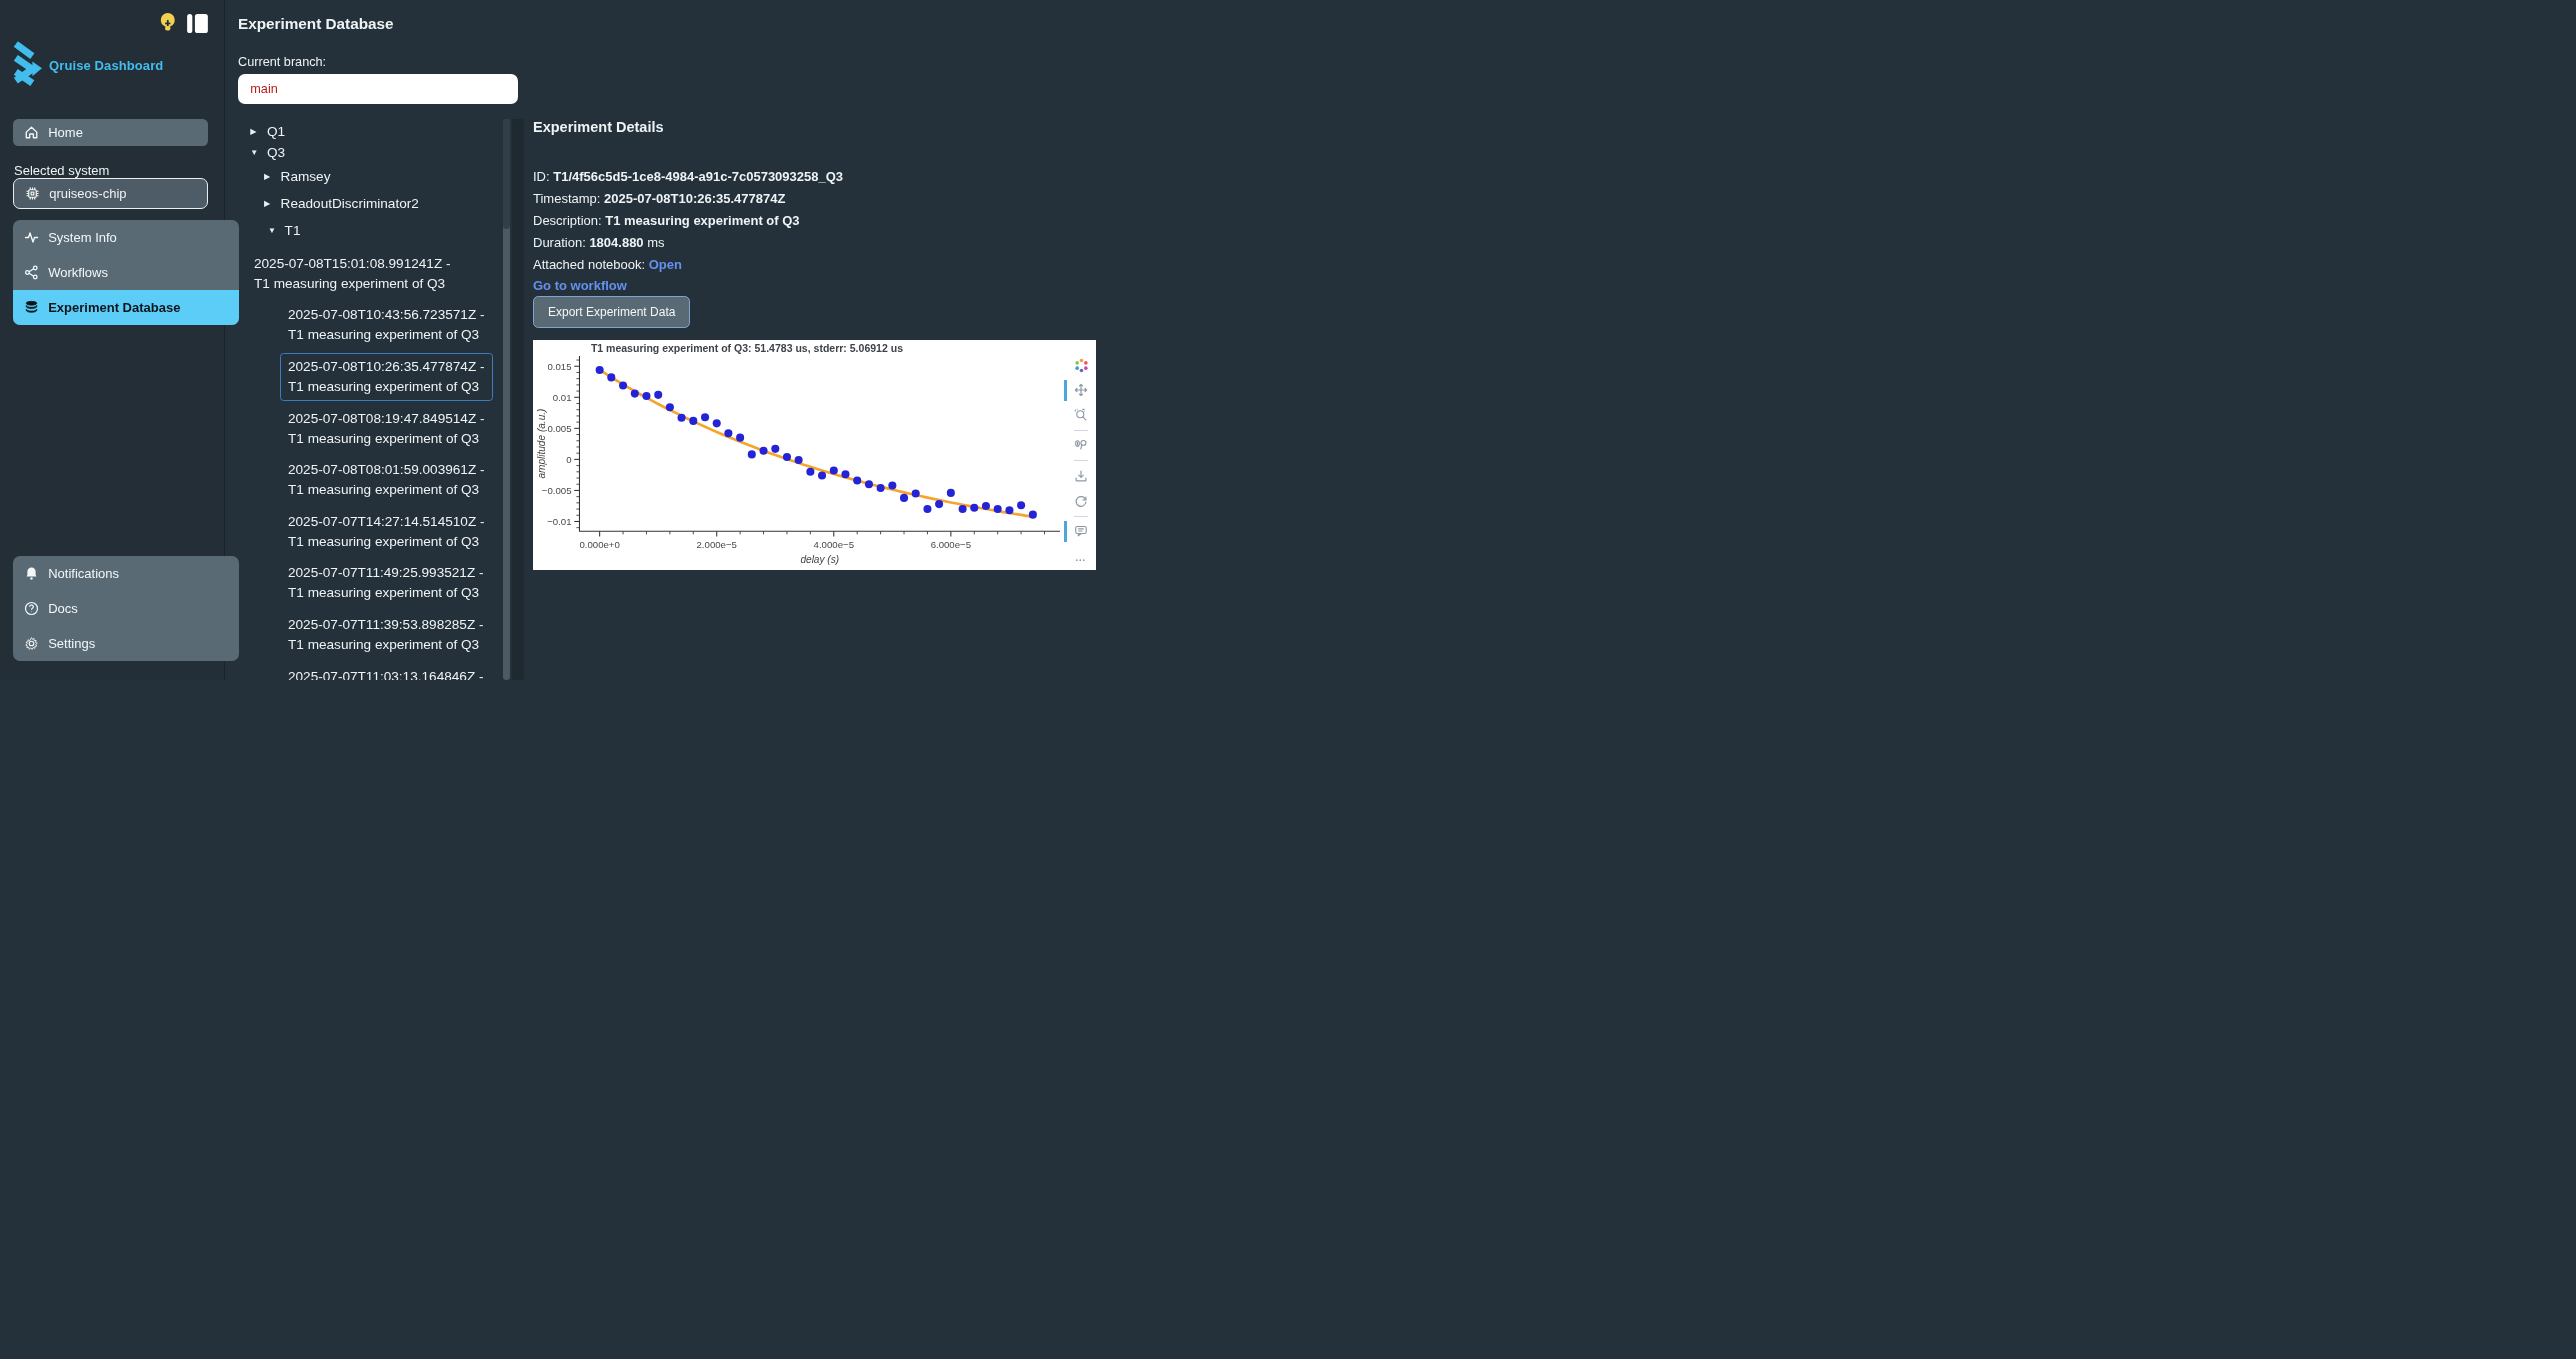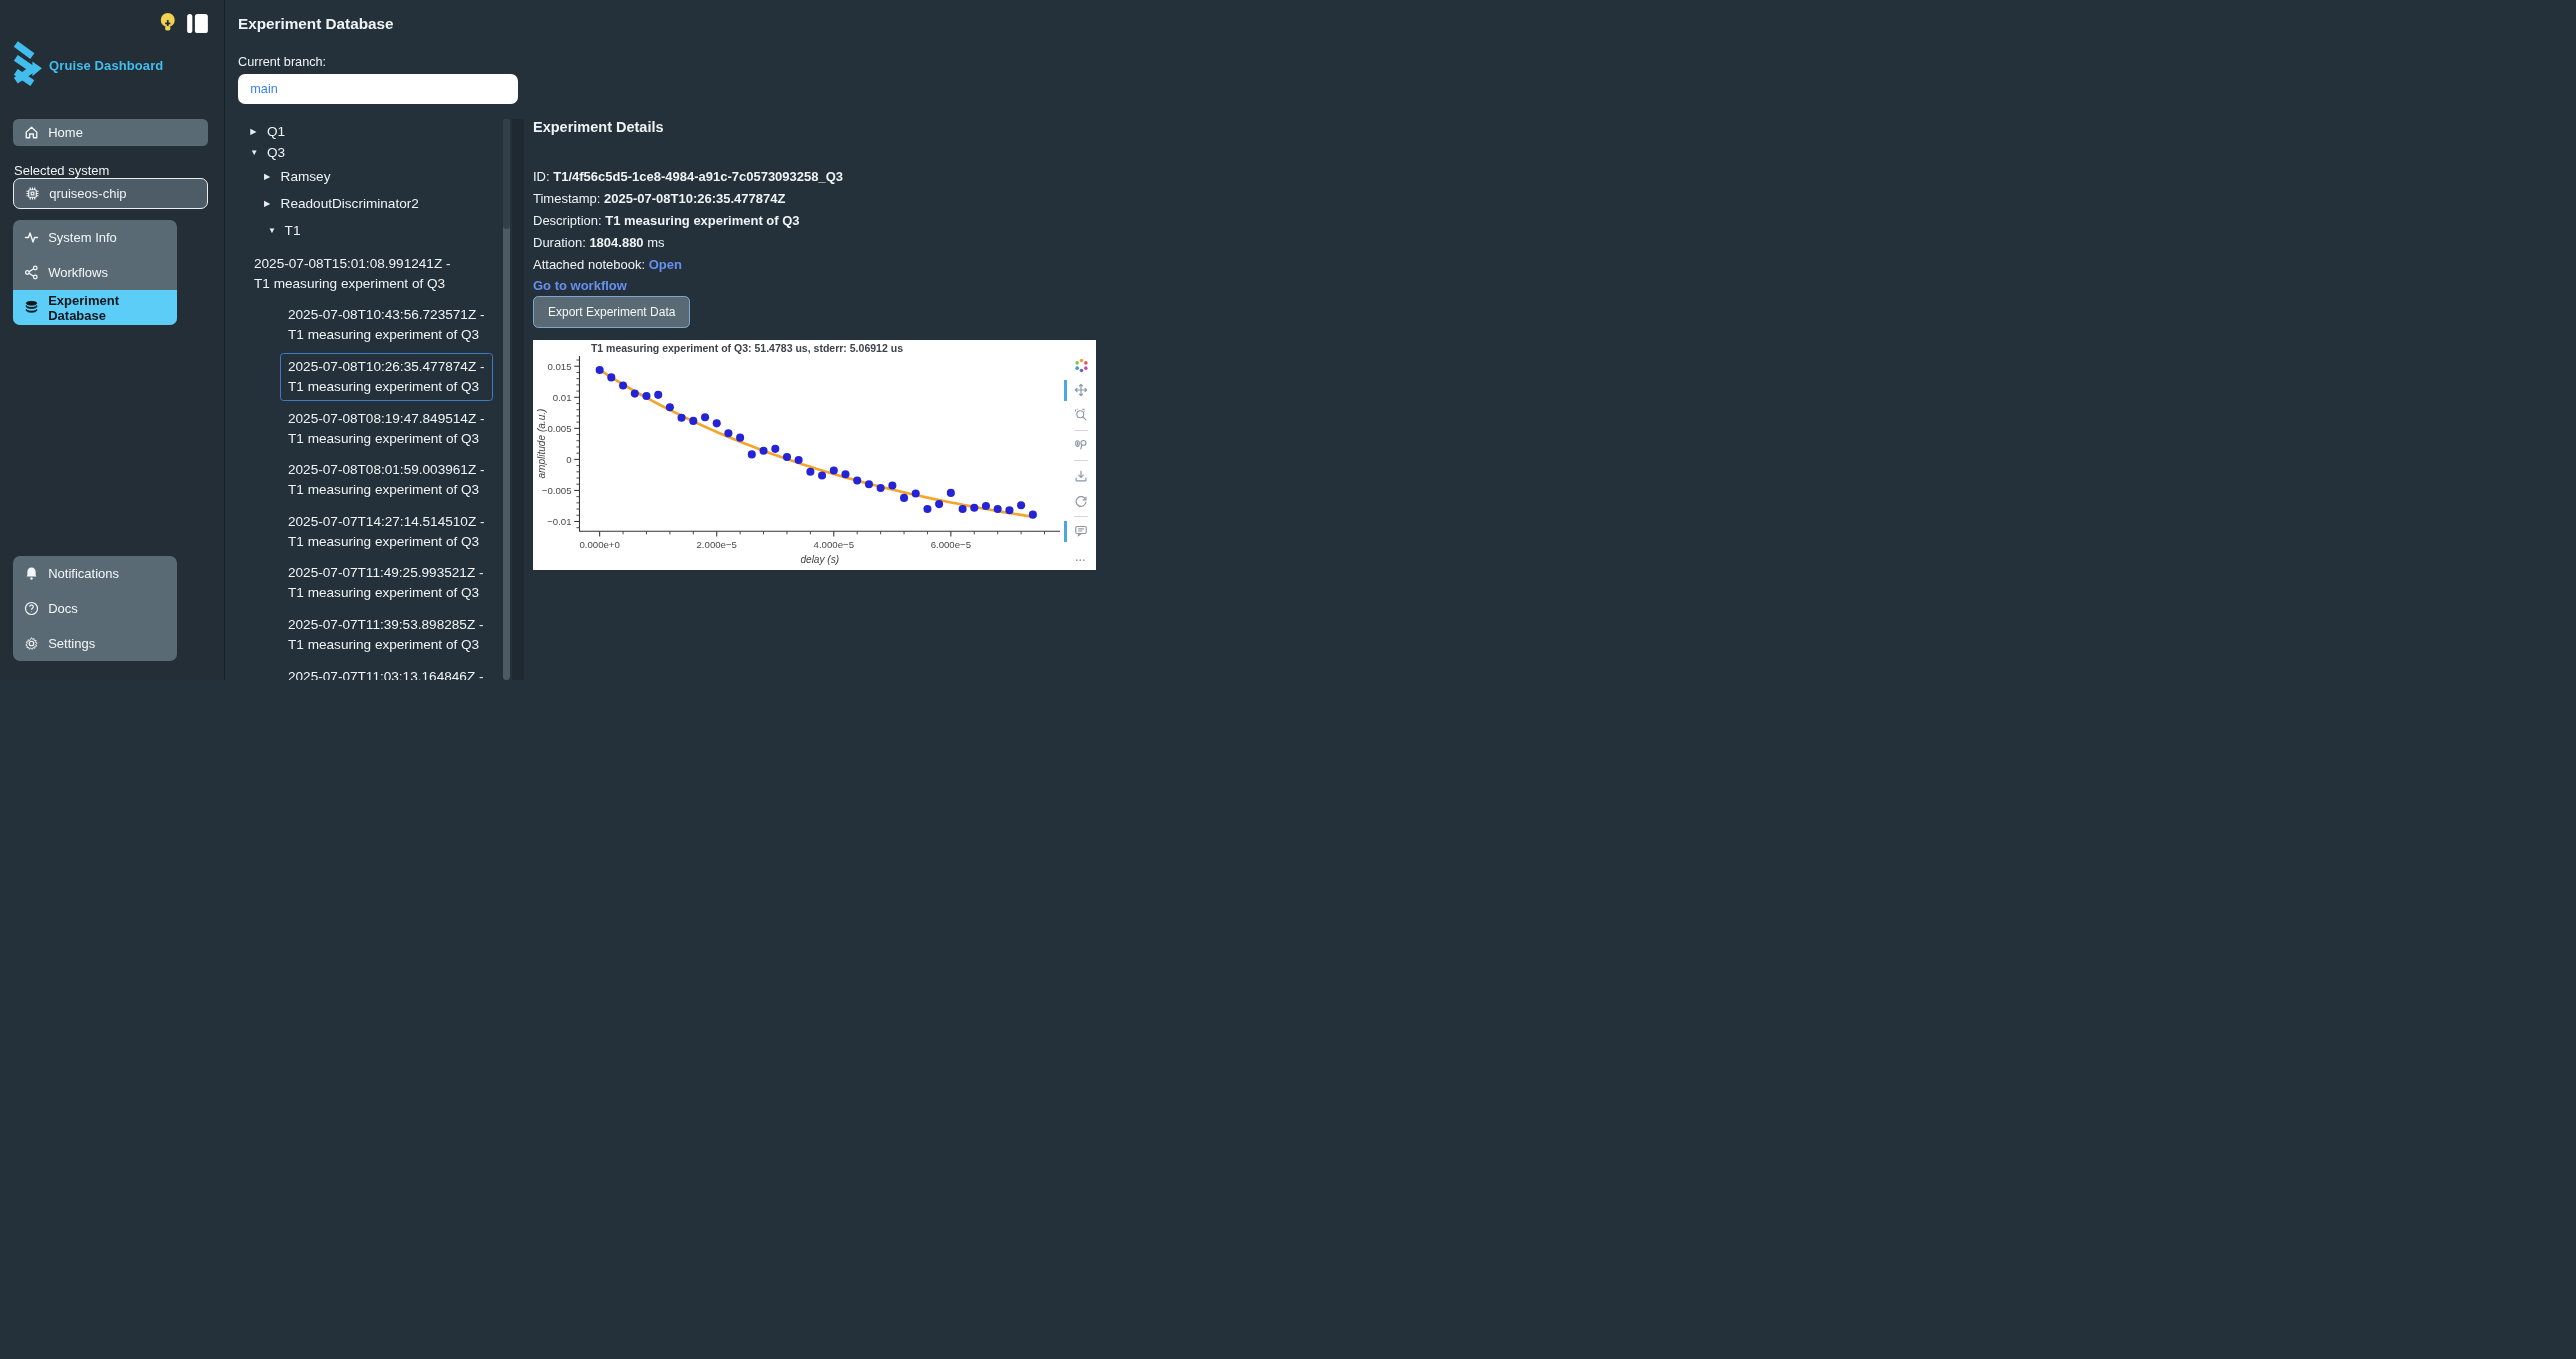--- a/index.html
+++ b/index.html
@@ -26,40 +26,40 @@
     padding-left:11.4px; gap:8.8px; font-size:13px; font-weight:500; color:#f4f7f8; cursor:pointer;
   }
   #selected-system-label { position:absolute; left:14px; top:163px; font-size:13px; font-weight:500; }
   #system-select {
     position:absolute; left:13px; top:178px; width:195px; height:31px;
     background:#4d5c66; border:0.9px solid #e9eef1; border-radius:7px;
     display:flex; align-items:center; padding-left:11.4px; gap:8.8px;
     font-size:13px; font-weight:500; cursor:pointer;
   }
   .nav-group {
-    position:absolute; left:13px; width:164px; background:#5a6a74;
+    position:absolute; left:13px; width:226px; background:#5a6a74;
     border-radius:7px; overflow:hidden;
   }
   #nav-main { top:220px; }
   #nav-footer { top:556px; }
   .nav-item {
     height:35px; display:flex; align-items:center; padding-left:11.4px; gap:8.8px;
     font-size:13px; font-weight:500; color:#f4f7f8; cursor:pointer;
   }
   .nav-item.active { background:#5ccdf6; color:#0c161c; font-weight:600; }
   .nav-item.active svg { stroke:#0c161c; }
   .nav-item.active svg .fillpart { fill:#0c161c; }
 
   
   #middle-title { position:absolute; left:238px; top:15px; font-size:15.3px; font-weight:700; }
   #branch-label { position:absolute; left:238px; top:55px; font-size:12.7px; }
   #branch-input {
     position:absolute; left:238px; top:74px; width:280px; height:30px;
     background:#ffffff; border:none; border-radius:7px; padding-left:12.3px;
-    font-size:12.7px; color:#3b82f6; font-family:"Liberation Sans", sans-serif; font-weight:500;
+    font-size:12.7px; color:#b91c1c; font-family:"Liberation Sans", sans-serif; font-weight:500;
   }
   #tree {
     position:absolute; left:238px; top:119px; width:263px; bottom:0; overflow:hidden;
   }
   .tree-node { height:21px; display:flex; align-items:center; font-size:13.6px; }
   .tree-arrow { font-size:8px; width:10.5px; margin-right:6.1px; color:#e8eef1; flex:0 0 auto; }
   #tree-scrollbar-track {
     position:absolute; left:503px; top:119px; width:7px; bottom:0;
     background:#4d5a63; border-radius:3.5px;
   }

